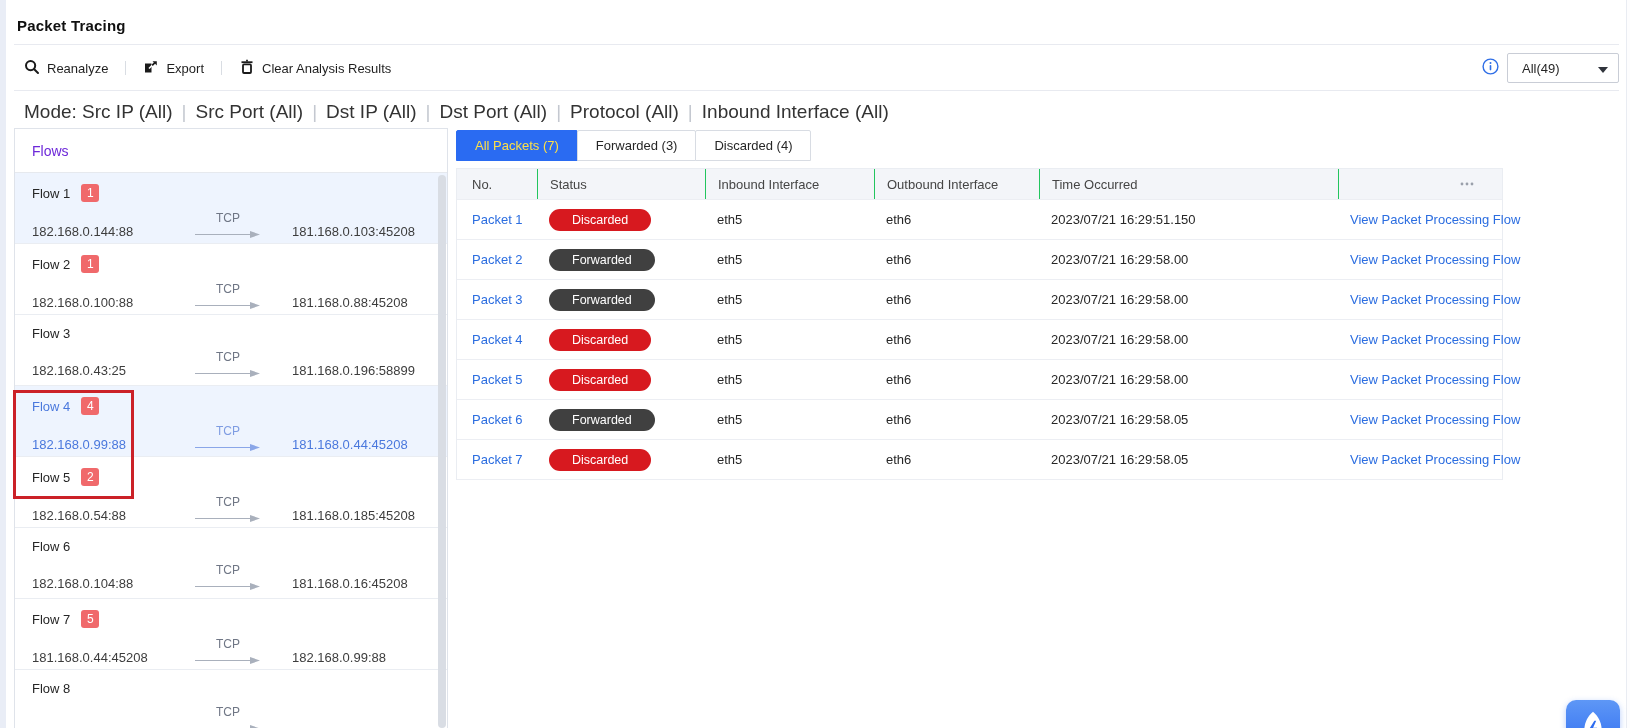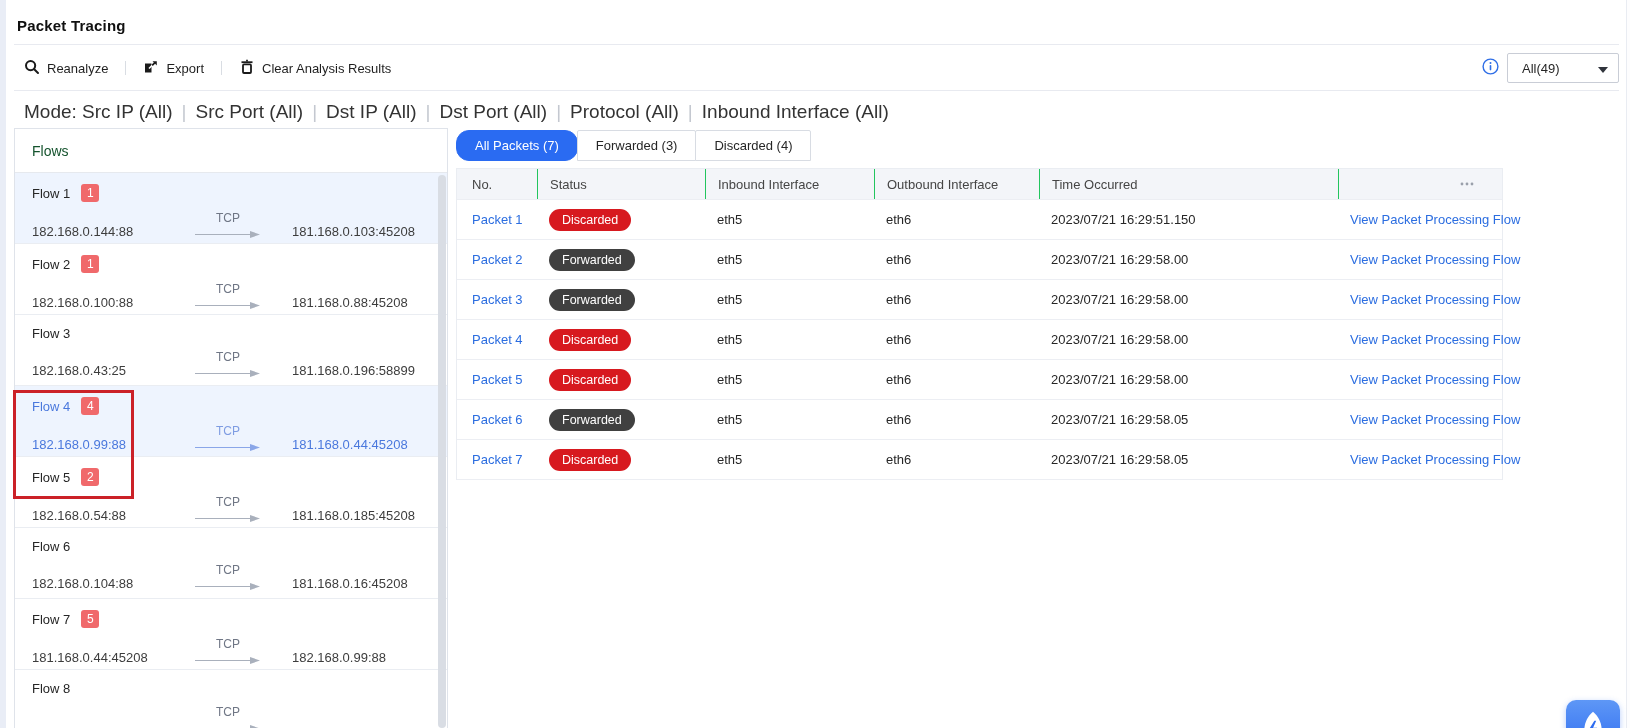--- a/index.html
+++ b/index.html
@@ -24,21 +24,21 @@
     display:flex; align-items:center; justify-content:space-between; padding:0 10px 0 14px;
     font-size:13px; cursor:pointer;
   }
 
   .filter-line { position:absolute; left:24px; top:101px; display:flex; align-items:center; font-size:19px; color:#333; }
   .filter-item { white-space:pre; }
   .filter-sep { color:#c4c8d0; margin:0 9px; }
 
   
   .flows-panel { position:absolute; left:14px; top:128px; width:434px; height:612px; border:1px solid #dfe3ea; background:#fff; }
-  .flows-header { height:44px; border-bottom:1px solid #e6e9ee; display:flex; align-items:center; padding-left:17px; font-size:14px; color:#14532d; }
+  .flows-header { height:44px; border-bottom:1px solid #e6e9ee; display:flex; align-items:center; padding-left:17px; font-size:14px; color:#6d28d9; }
   .flow-row { height:71px; border-bottom:1px solid #eaedf2; padding:11px 16px 0 17px; cursor:pointer; background:#fff; }
   .flow-row.highlighted { background:#eef4fe; }
   .flow-row.selected { background:#eef4fe; }
   .flow-title-line { display:flex; align-items:center; gap:11px; font-size:13px; color:#262626; }
   .flow-badge {
     min-width:18px; height:18px; padding:0 4px; background:#f0696b; border-radius:3px;
     color:#fff; font-size:12px; display:flex; align-items:center; justify-content:center;
   }
   .flow-detail-line { display:flex; align-items:flex-end; margin-top:9px; font-size:13px; color:#3d3d3d; }
   .flow-src { width:148px; }
@@ -54,35 +54,35 @@
   .annotation-box { position:absolute; left:13px; top:390px; width:121px; height:109px; border:3px solid #cb2128; z-index:6; pointer-events:none; }
   .flows-scrollbar { position:absolute; left:438px; top:175px; width:8px; height:553px; background:#d9dde4; border-radius:4px; z-index:5; cursor:pointer; }
 
   
   .tabs { position:absolute; left:456px; top:130px; display:flex; }
   .tab {
     height:31px; padding:0 18px; border:1px solid #d8dce3; background:#fff; margin-left:-1px;
     display:flex; align-items:center; font-size:13px; color:#262626; cursor:pointer; border-radius:2px 2px 0 0;
   }
   .tab:first-child { margin-left:0; }
-  .tab.active { background:#2a6bf2; border-color:#2a6bf2; color:#ffffff;border-radius:13px; }
+  .tab.active { background:#2a6bf2; border-color:#2a6bf2; color:#fde047; }
 
   .packet-table { position:absolute; left:456px; top:168px; width:1047px; border:1px solid #eaedf2; border-bottom:none; background:#fff; }
   .t-row { display:grid; grid-template-columns:80px 168px 169px 165px 299px 256px 25px; align-items:center; height:40px; border-bottom:1px solid #eceef3; font-size:13px; }
   .t-row > div { padding-left:12px; overflow:hidden; white-space:nowrap; }
   .t-row > div:first-child { padding-left:15px; }
   .t-head { height:31px; background:#f3f5f9; color:#454545; }
   .t-head > div { height:100%; display:flex; align-items:center; border-left:1px solid #22c55e; }
   .t-head > div:first-child { border-left:none; }
   .t-head .more-cell { justify-content:center; padding-left:0; cursor:pointer; }
   .packet-link { color:#2b6de0; cursor:pointer; }
   .op-link { color:#2b6de0; cursor:pointer; }
   .pill {
     display:inline-flex; align-items:center; justify-content:center; height:22px; border-radius:11px;
-    padding:0 13px; color:#fff; font-size:12.5px;
+    padding:0 23px; color:#fff; font-size:12.5px;
   }
   .pill.discarded { background:#d7191f; }
   .pill.forwarded { background:#404040; }
 
   .fab {
     position:absolute; left:1566px; top:700px; width:54px; height:54px; border-radius:10px;
     background:linear-gradient(180deg,#5e97f6,#2e6cf0); display:flex; align-items:flex-start; justify-content:center;
     cursor:pointer; box-shadow:0 2px 6px rgba(46,108,240,.35);
   }
 </style>

